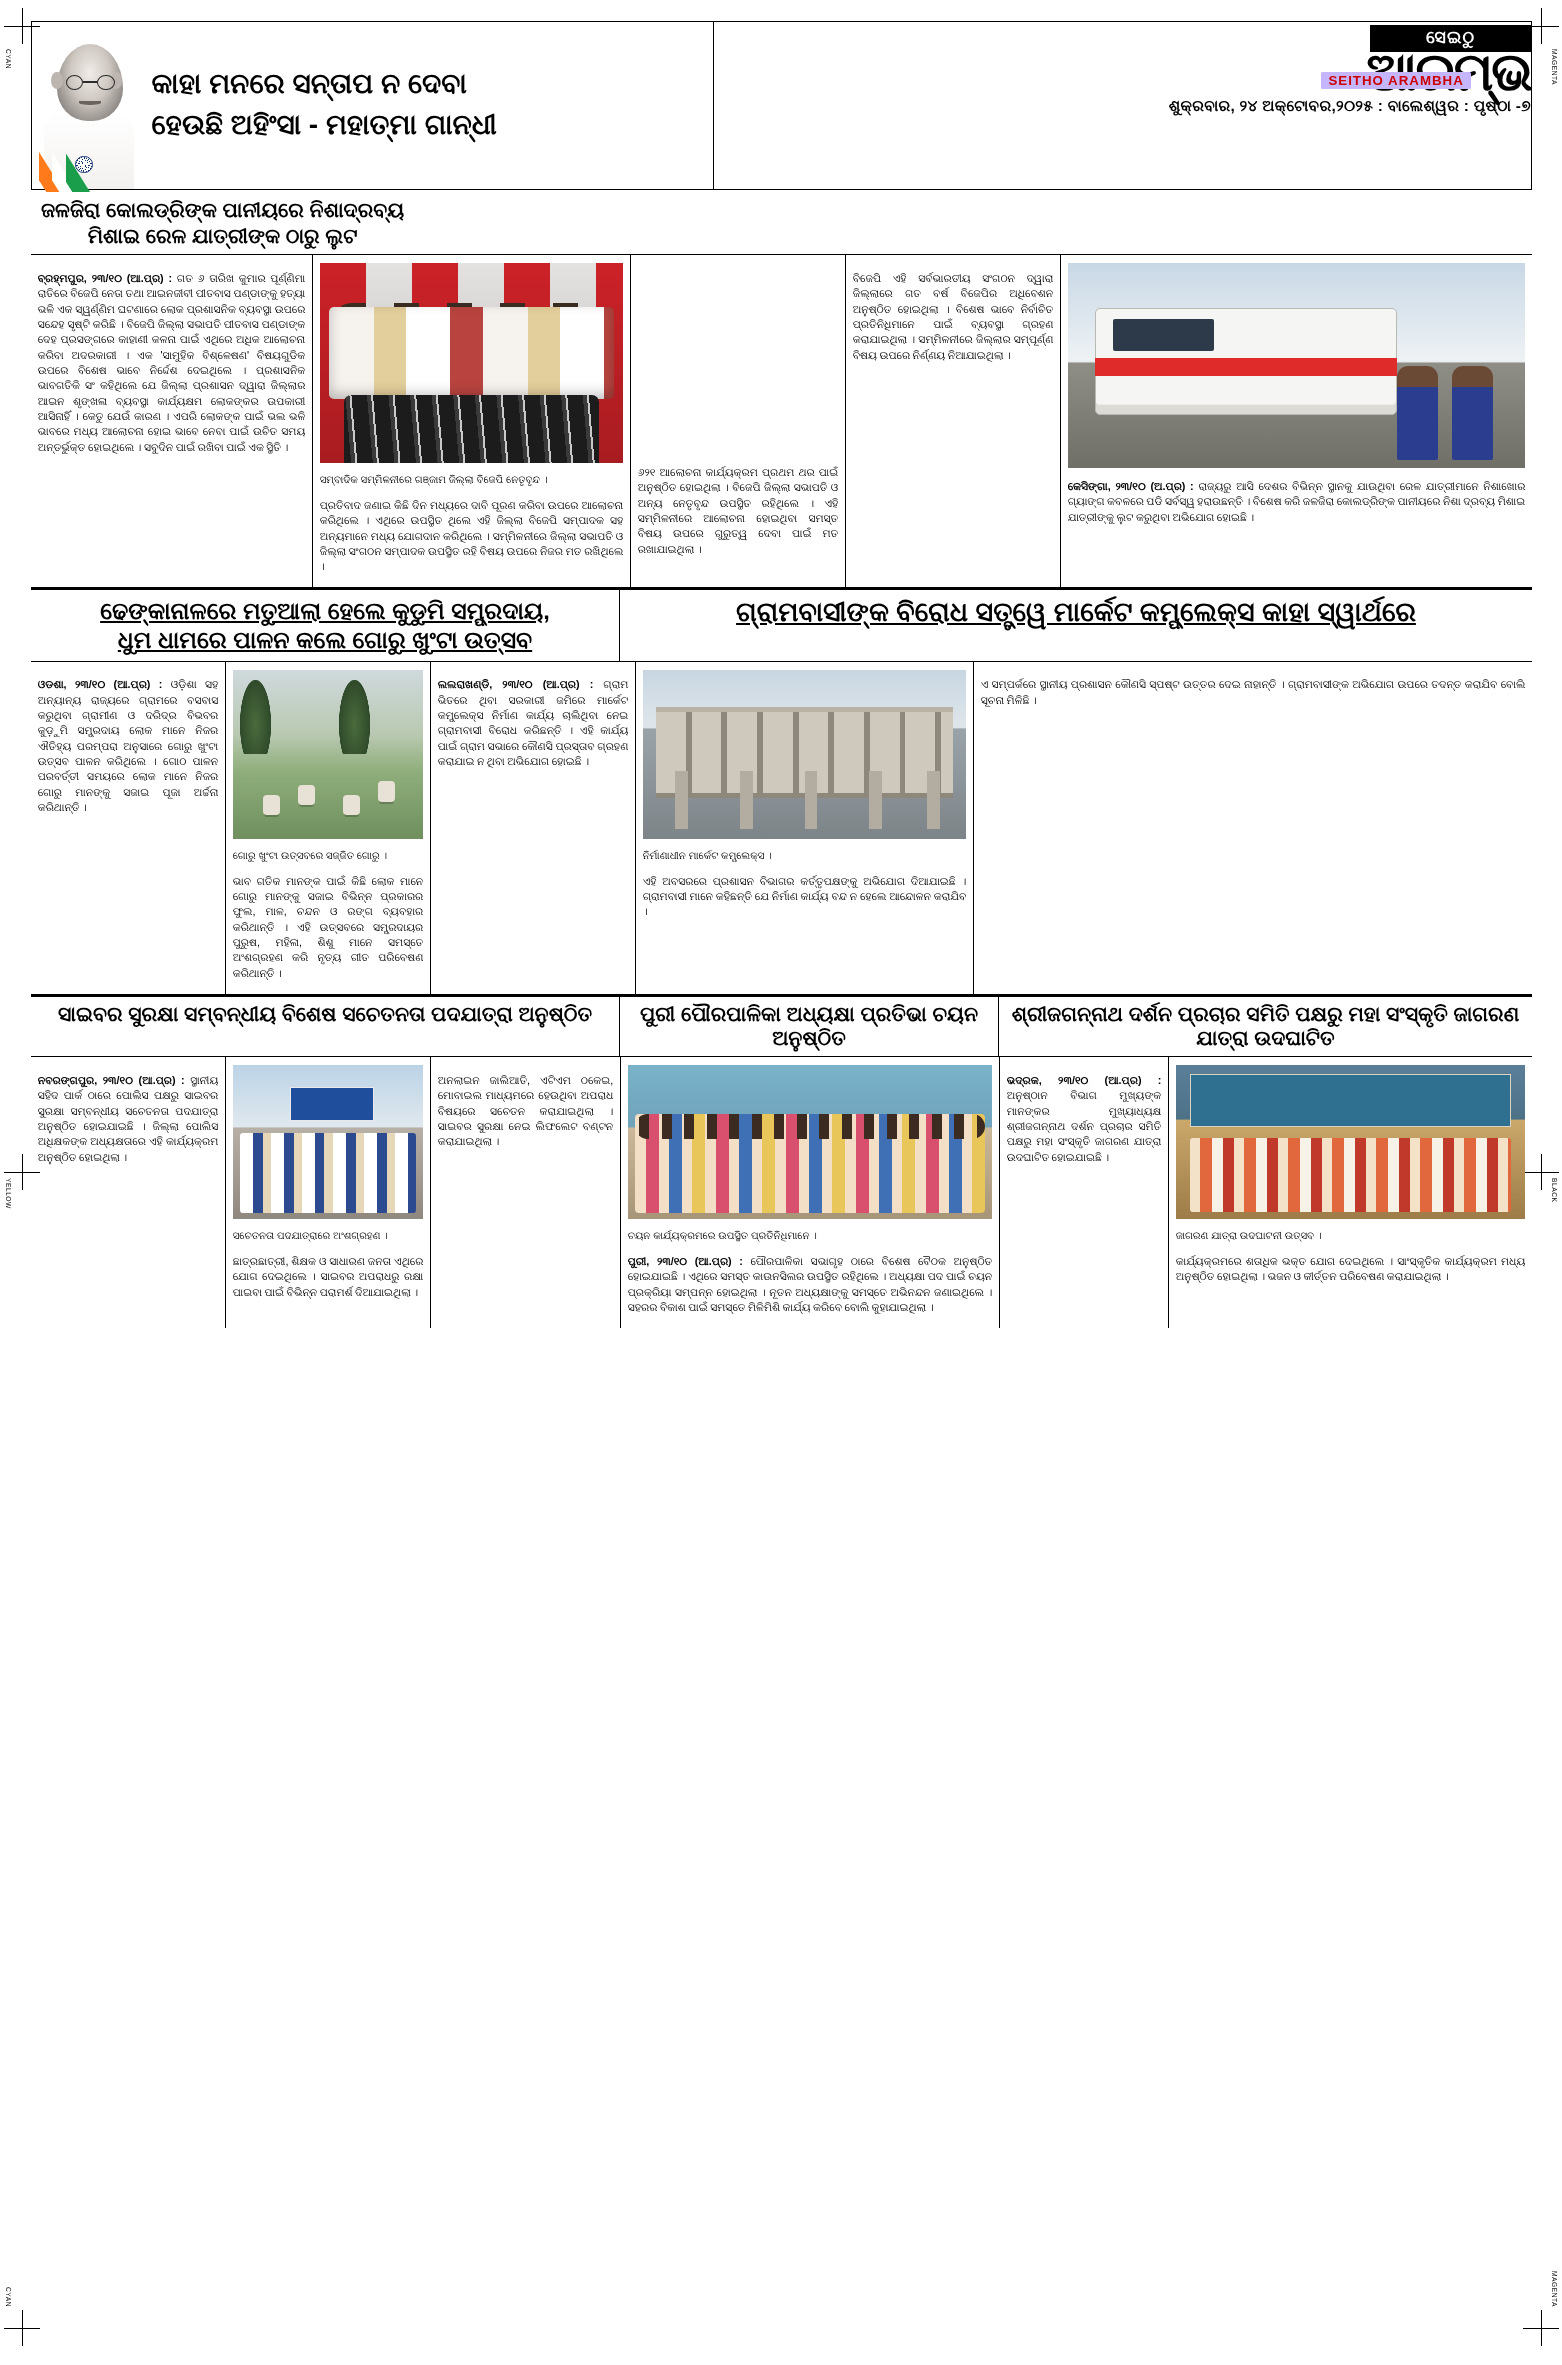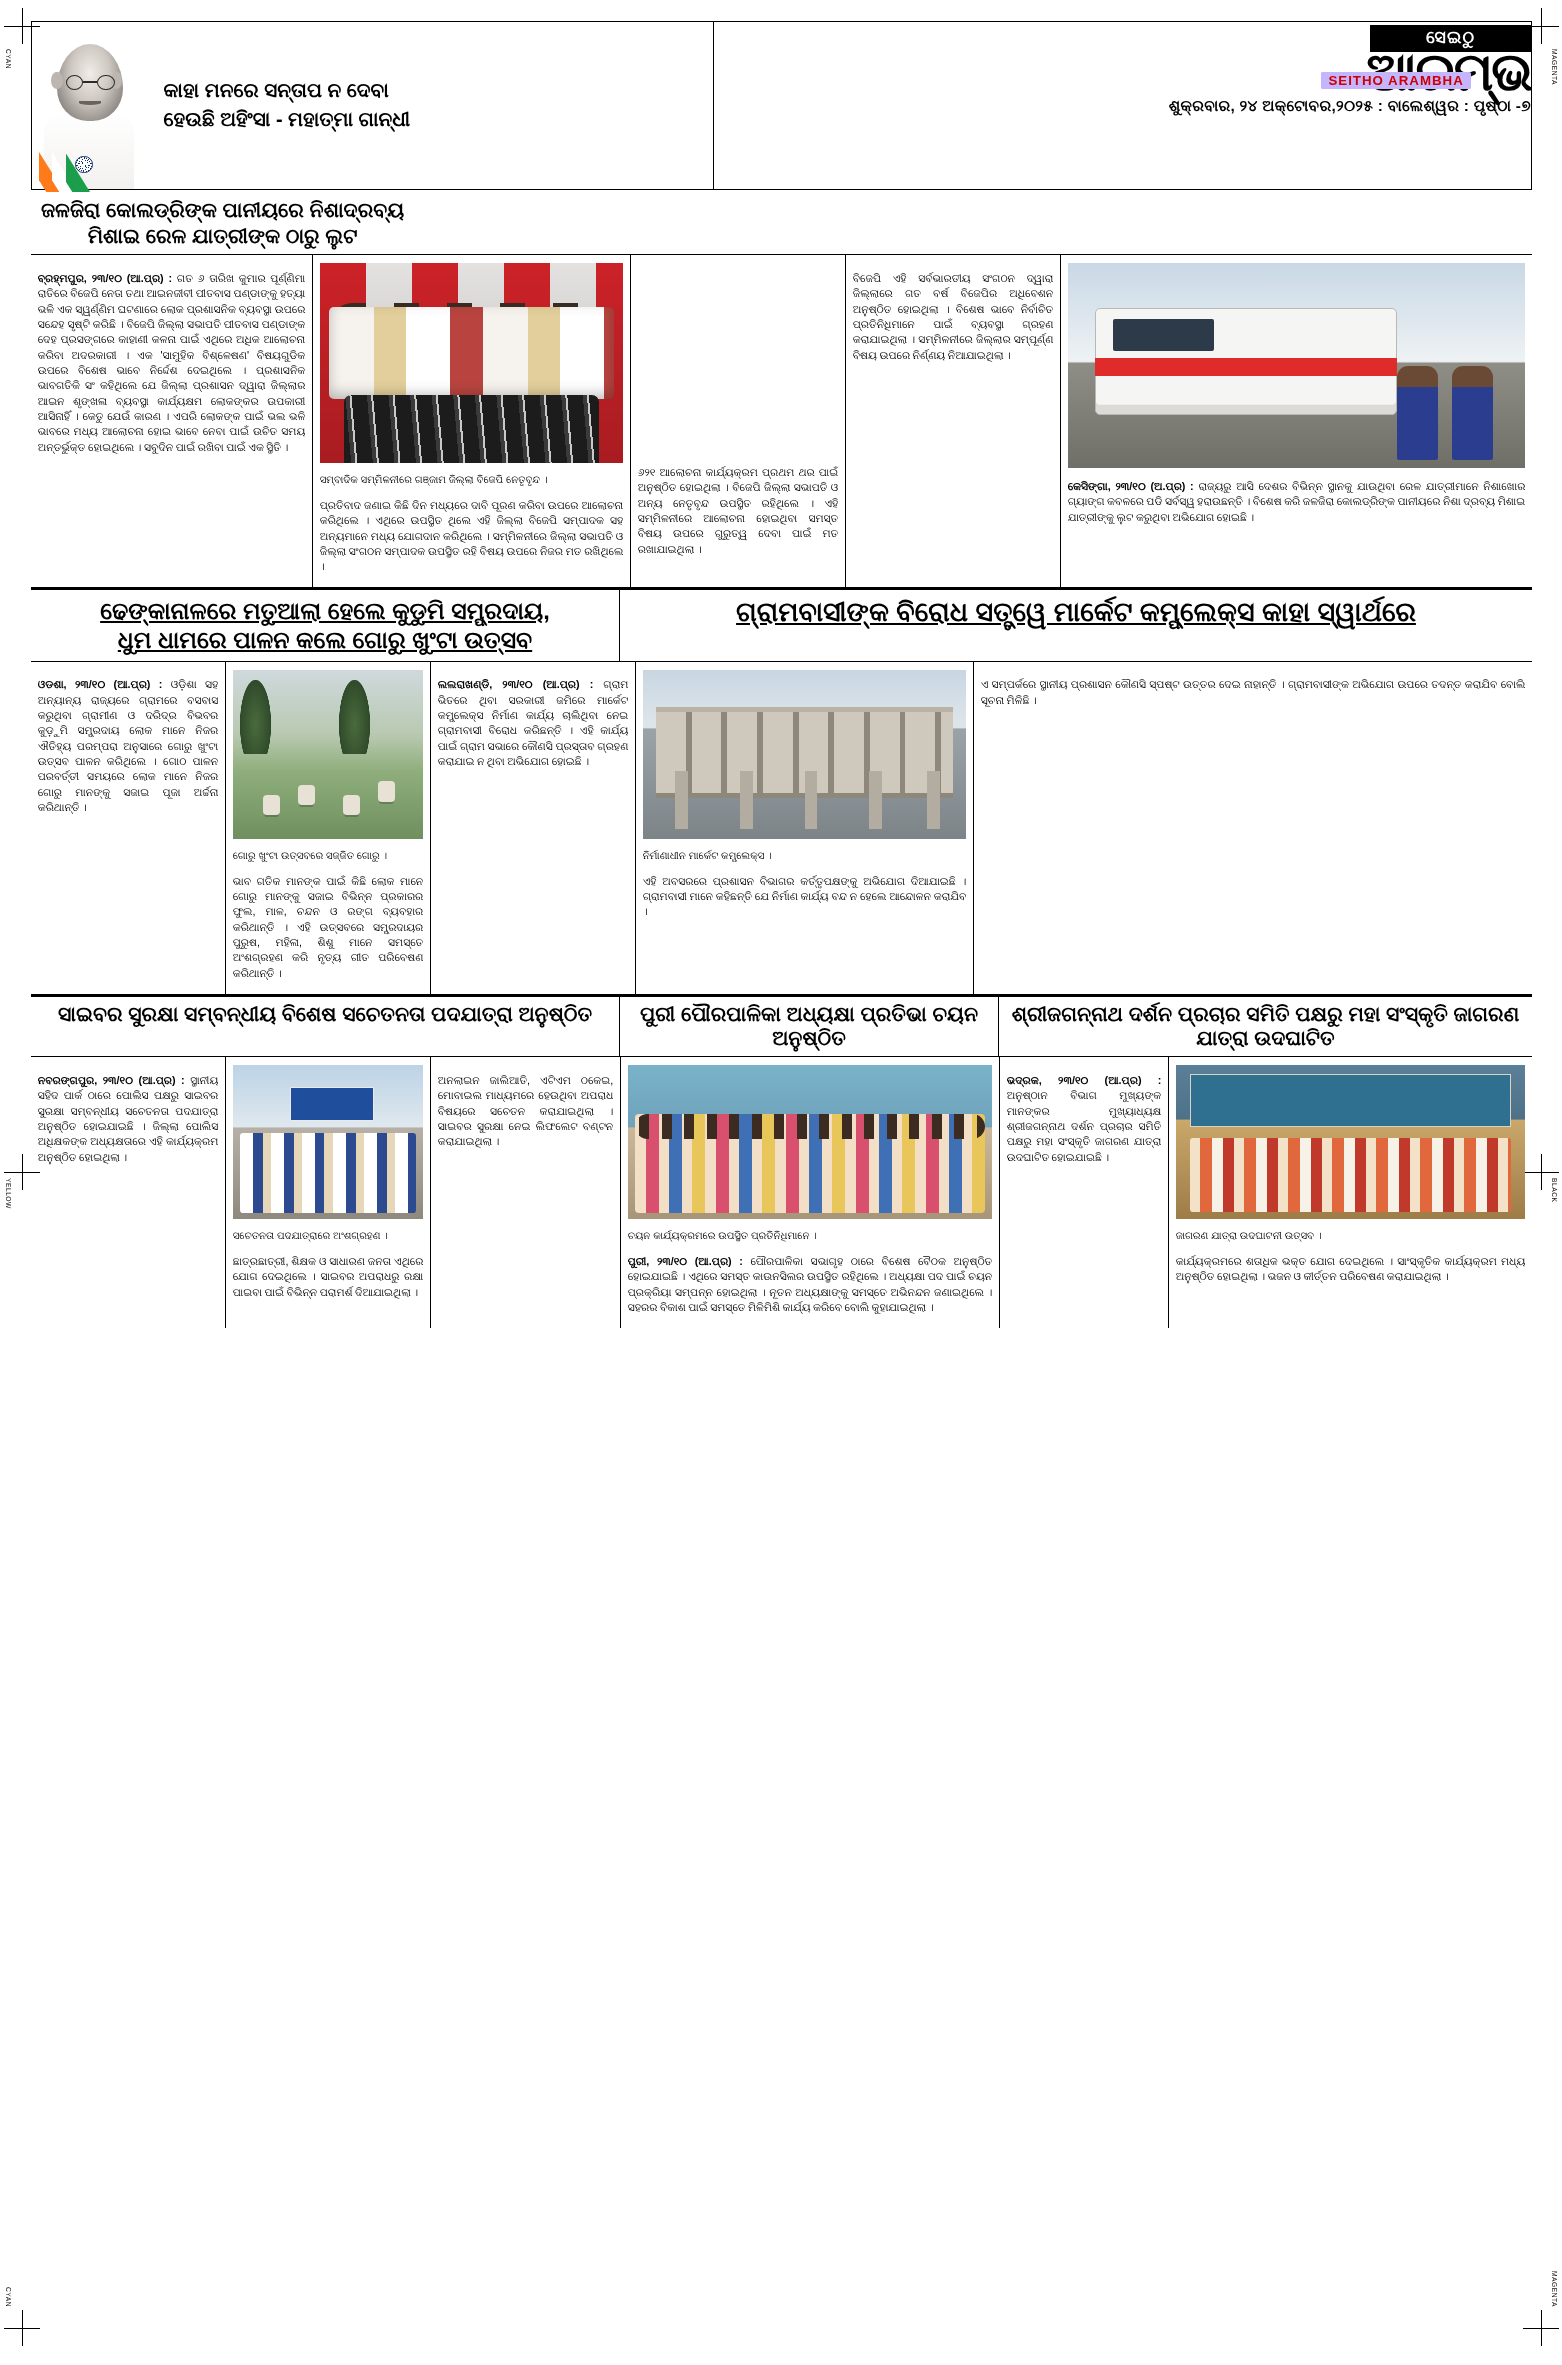--- a/index.html
+++ b/index.html
@@ -104,23 +104,22 @@
   }
   .gandhi .s1 { background:#ff7a1a; }
   .gandhi .s2 { background:#ffffff; }
   .gandhi .s3 { background:#1a9e4b; }
   .gandhi .chakra {
     position:absolute; left:34px; top:121px; width:17.4px; height:17.4px;
     border:1.5px solid #12306e; border-radius:50%;
     background: repeating-conic-gradient(#12306e 0deg 5deg, #fff 5deg 20deg);
   }
   .quote {
-    font-weight:bold; font-size:20px; line-height:1.45; letter-spacing:0px;
+    font-weight:bold; font-size:28px; line-height:1.45; letter-spacing:0px;
     color:#000;
-    margin-left:12px;
   }
   .masthead-right {
     flex:1; border-left:1.5px solid #000; position:relative;
     display:flex; flex-direction:column; align-items:flex-end; justify-content:flex-start;
     padding-top:3.1px;
   }
   .logo-seitho {
     background:#000; color:#fff; font-weight:bold;
     font-size:17.4px; letter-spacing:1px;
     padding:2.6px 56px 3.6px; margin-bottom:-3.1px;

